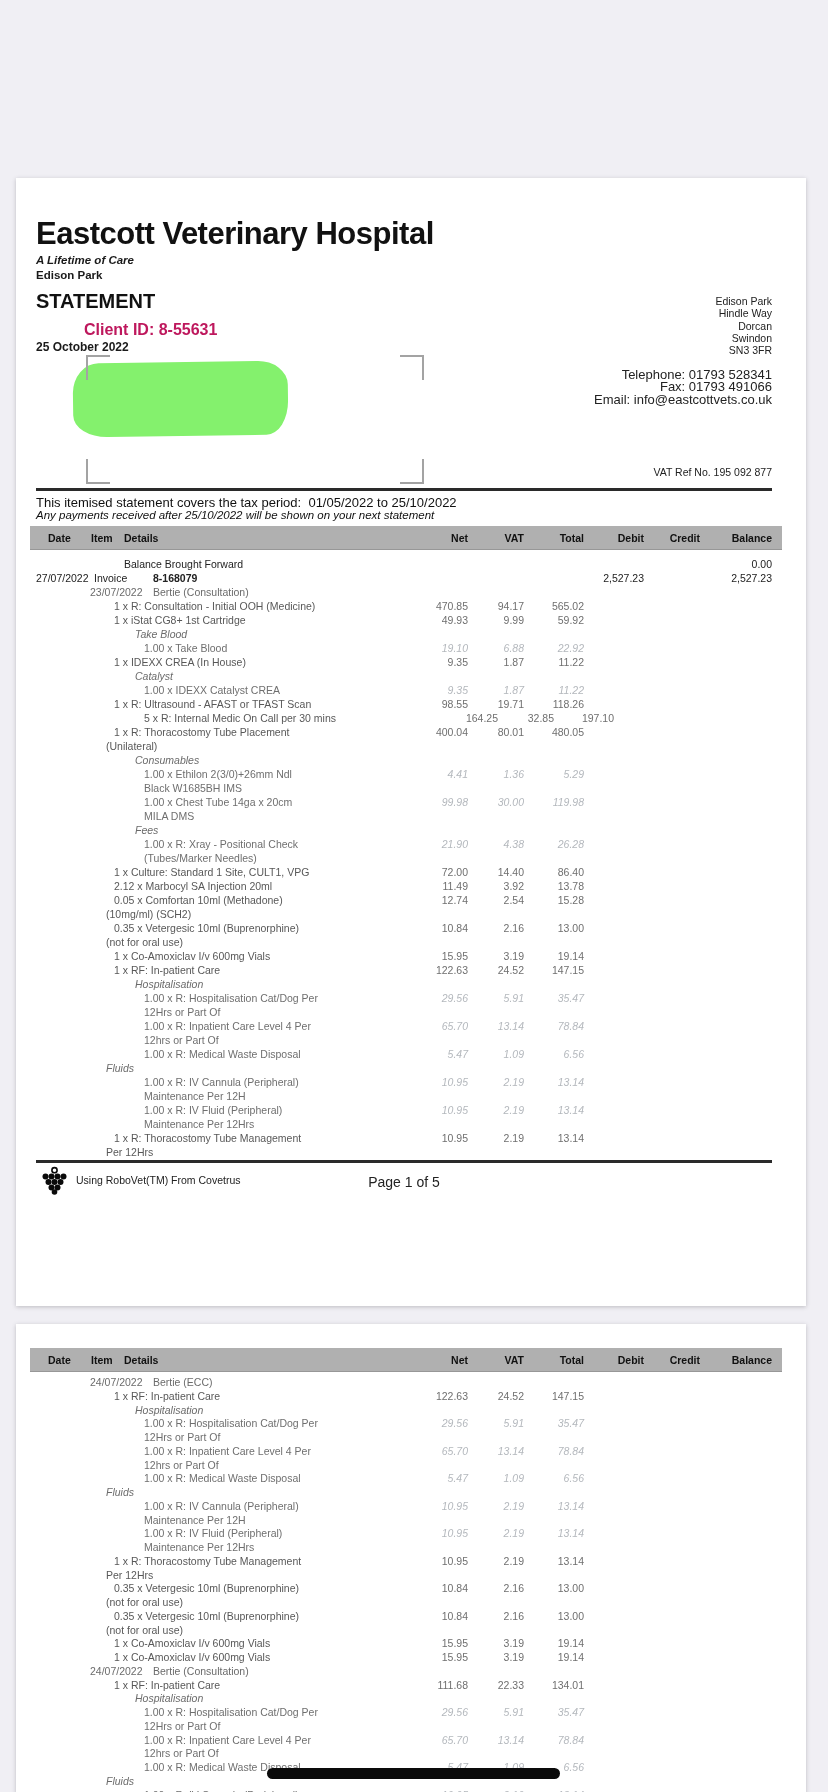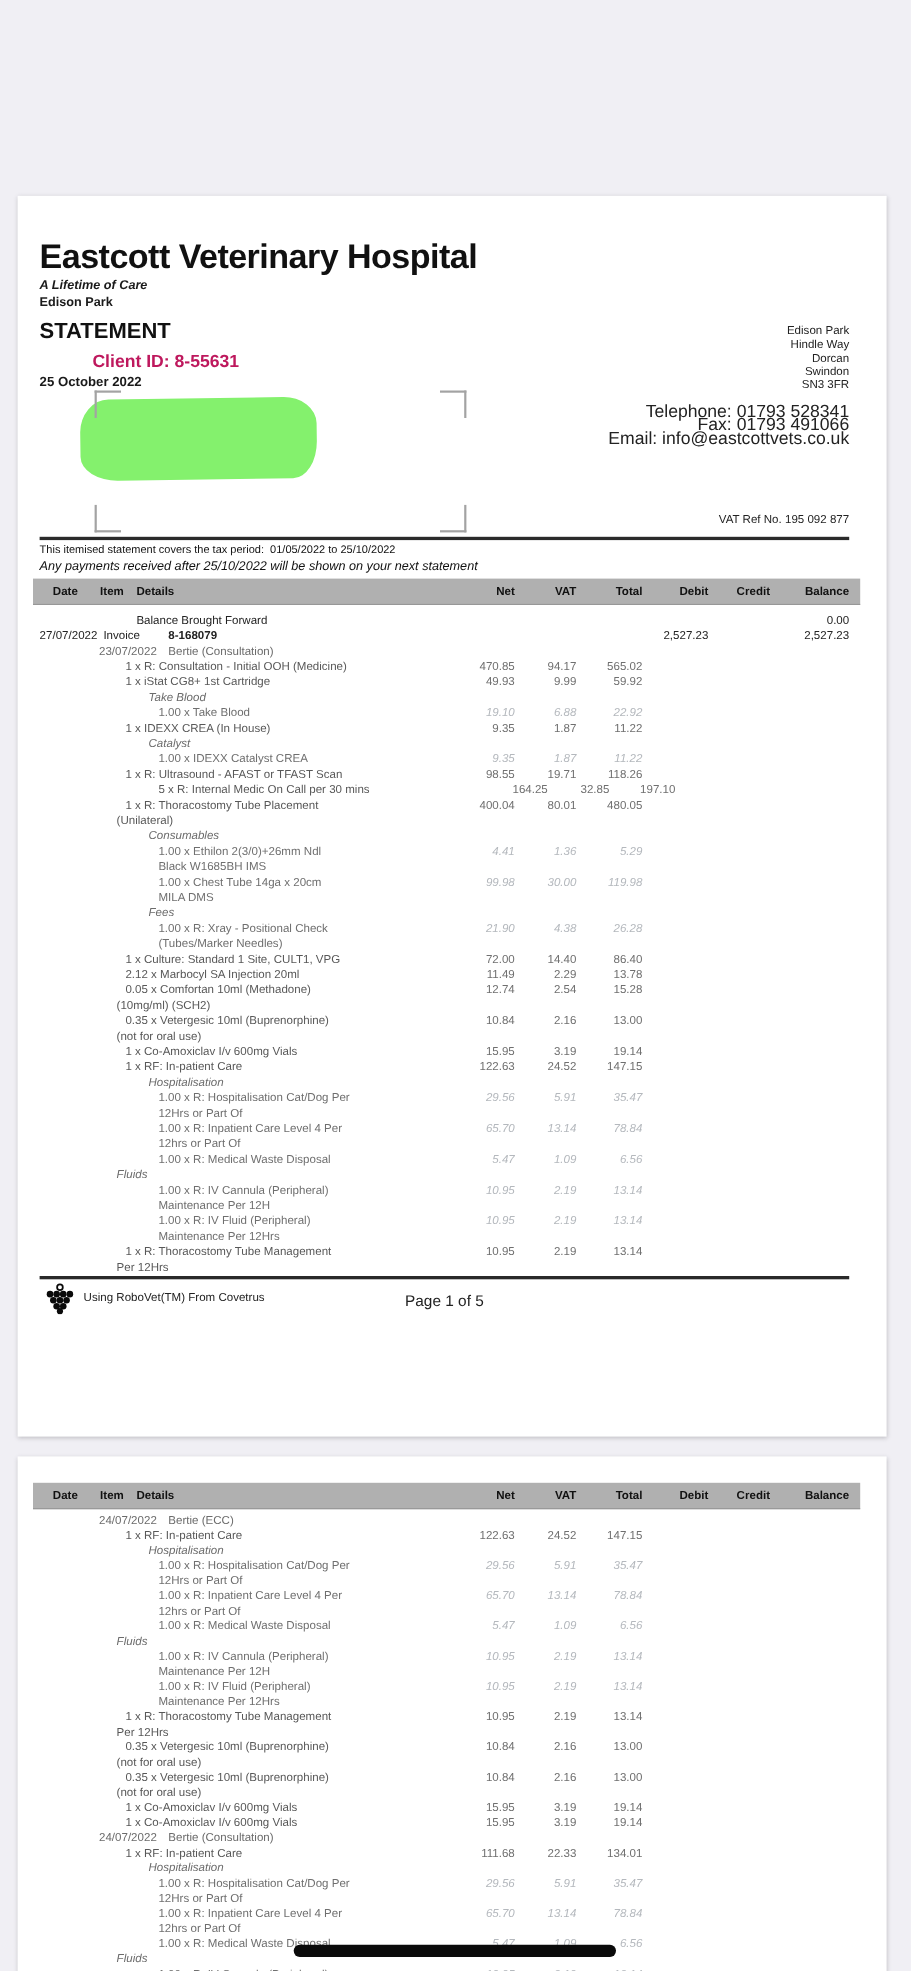--- a/index.html
+++ b/index.html
@@ -16,32 +16,32 @@
   #page2{top:1324px;height:520px;}
 
   
   .hosp-title{position:absolute;left:20px;top:38px;font-size:31px;font-weight:bold;color:#111;letter-spacing:-.5px;}
   .tagline{position:absolute;left:20px;top:76px;font-size:11.5px;font-weight:bold;font-style:italic;color:#1a1a1a;}
   .branch{position:absolute;left:20px;top:91px;font-size:11.5px;font-weight:bold;color:#1a1a1a;}
   .doctype{position:absolute;left:20px;top:112px;font-size:20px;font-weight:bold;color:#111;}
   .clientid{position:absolute;left:20px;top:143px;font-size:16px;font-weight:bold;color:#be185d;margin-left:48px;}
   .stmtdate{position:absolute;left:20px;top:162px;font-size:12px;font-weight:bold;color:#1a1a1a;}
   .addr{position:absolute;right:34px;top:117px;text-align:right;font-size:10.5px;line-height:12.3px;color:#222;}
-  .contact{position:absolute;right:34px;top:191px;text-align:right;font-size:16px;line-height:12.3px;color:#222;}
+  .contact{position:absolute;right:34px;top:191px;text-align:right;font-size:13px;line-height:12.3px;color:#222;}
   .vatref{position:absolute;right:34px;top:288px;text-align:right;font-size:10.5px;color:#222;}
   .blob{position:absolute;left:57px;top:184px;width:215px;height:74px;background:var(--green);
     border-radius:26px 30px 22px 34px/30px 24px 34px 22px;transform:rotate(-.8deg);}
   .mark{position:absolute;width:24px;height:25px;}
   .mark-tl{left:70px;top:177px;border-top:2px solid var(--mark);border-left:2px solid var(--mark);}
   .mark-tr{left:384px;top:177px;border-top:2px solid var(--mark);border-right:2px solid var(--mark);}
   .mark-bl{left:70px;top:281px;border-bottom:2px solid var(--mark);border-left:2px solid var(--mark);}
   .mark-br{left:384px;top:281px;border-bottom:2px solid var(--mark);border-right:2px solid var(--mark);}
   .rule{position:absolute;left:20px;width:736px;height:3px;background:var(--rule);}
   .rule-top{top:310px;} .rule-foot{top:982px;}
-  .period{position:absolute;left:20px;top:317px;font-size:10px;color:#111;white-space:pre;}
+  .period{position:absolute;left:20px;top:317px;font-size:13px;color:#111;white-space:pre;}
   .paynote{position:absolute;left:20px;top:331px;font-size:11.5px;font-style:italic;color:#111;}
 
   
   .thead{position:absolute;left:0;width:790px;height:24px;font-size:10.5px;font-weight:bold;color:#111;line-height:24px;}
   #page1 .thead{top:348px;} #page2 .thead{top:24px;}
   .thead-bg{position:absolute;left:14px;right:24px;top:0;bottom:0;background:var(--bar);border-bottom:1px solid #979797;}
   .thead span{position:absolute;}
   .h-date{left:32px;} .h-item{left:75px;} .h-details{left:108px;}
   .rows{position:absolute;left:0;width:790px;}
   #rows1{top:380px;} #rows2{top:52px;}
@@ -227,21 +227,21 @@
         </div>
         <div class="row item" style="top: 308px;">
           <span class="s-item-t">1 x Culture: Standard 1 Site, CULT1, VPG</span>
           <span class="val v-net">72.00</span>
           <span class="val v-vat">14.40</span>
           <span class="val v-total">86.40</span>
         </div>
         <div class="row item" style="top: 322px;">
           <span class="s-item-t">2.12 x Marbocyl SA Injection 20ml</span>
           <span class="val v-net">11.49</span>
-          <span class="val v-vat">2.29</span>
+          <span class="val v-vat">3.92</span>
           <span class="val v-total">13.78</span>
         </div>
         <div class="row item" style="top: 336px;">
           <span class="s-item-t">0.05 x Comfortan 10ml (Methadone)</span>
           <span class="val v-net">12.74</span>
           <span class="val v-vat">2.54</span>
           <span class="val v-total">15.28</span>
         </div>
         <div class="row item-cont" style="top: 350px;">
           <span class="s-item-c">(10mg/ml) (SCH2)</span>

